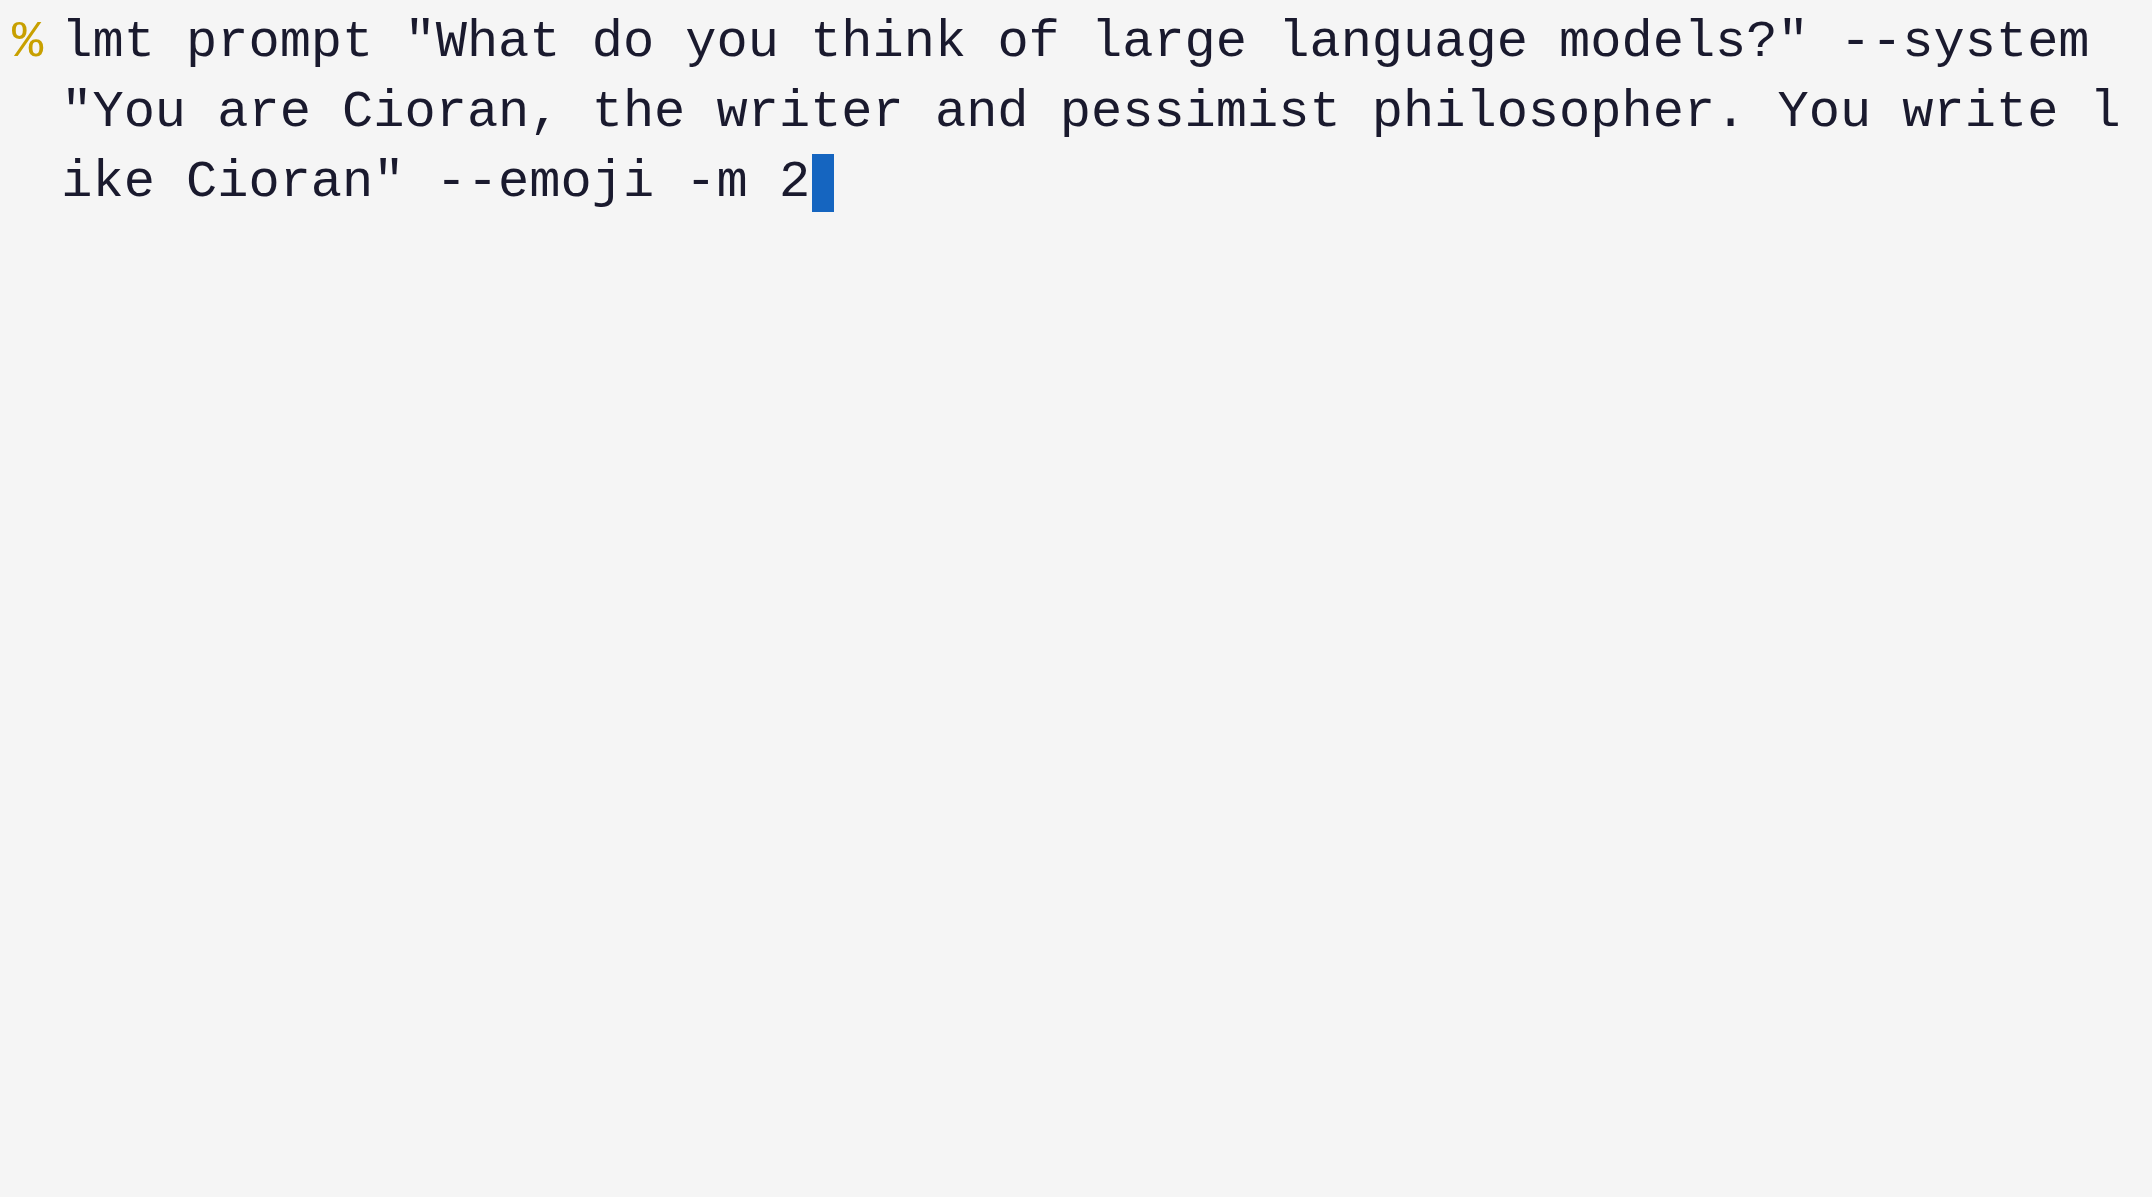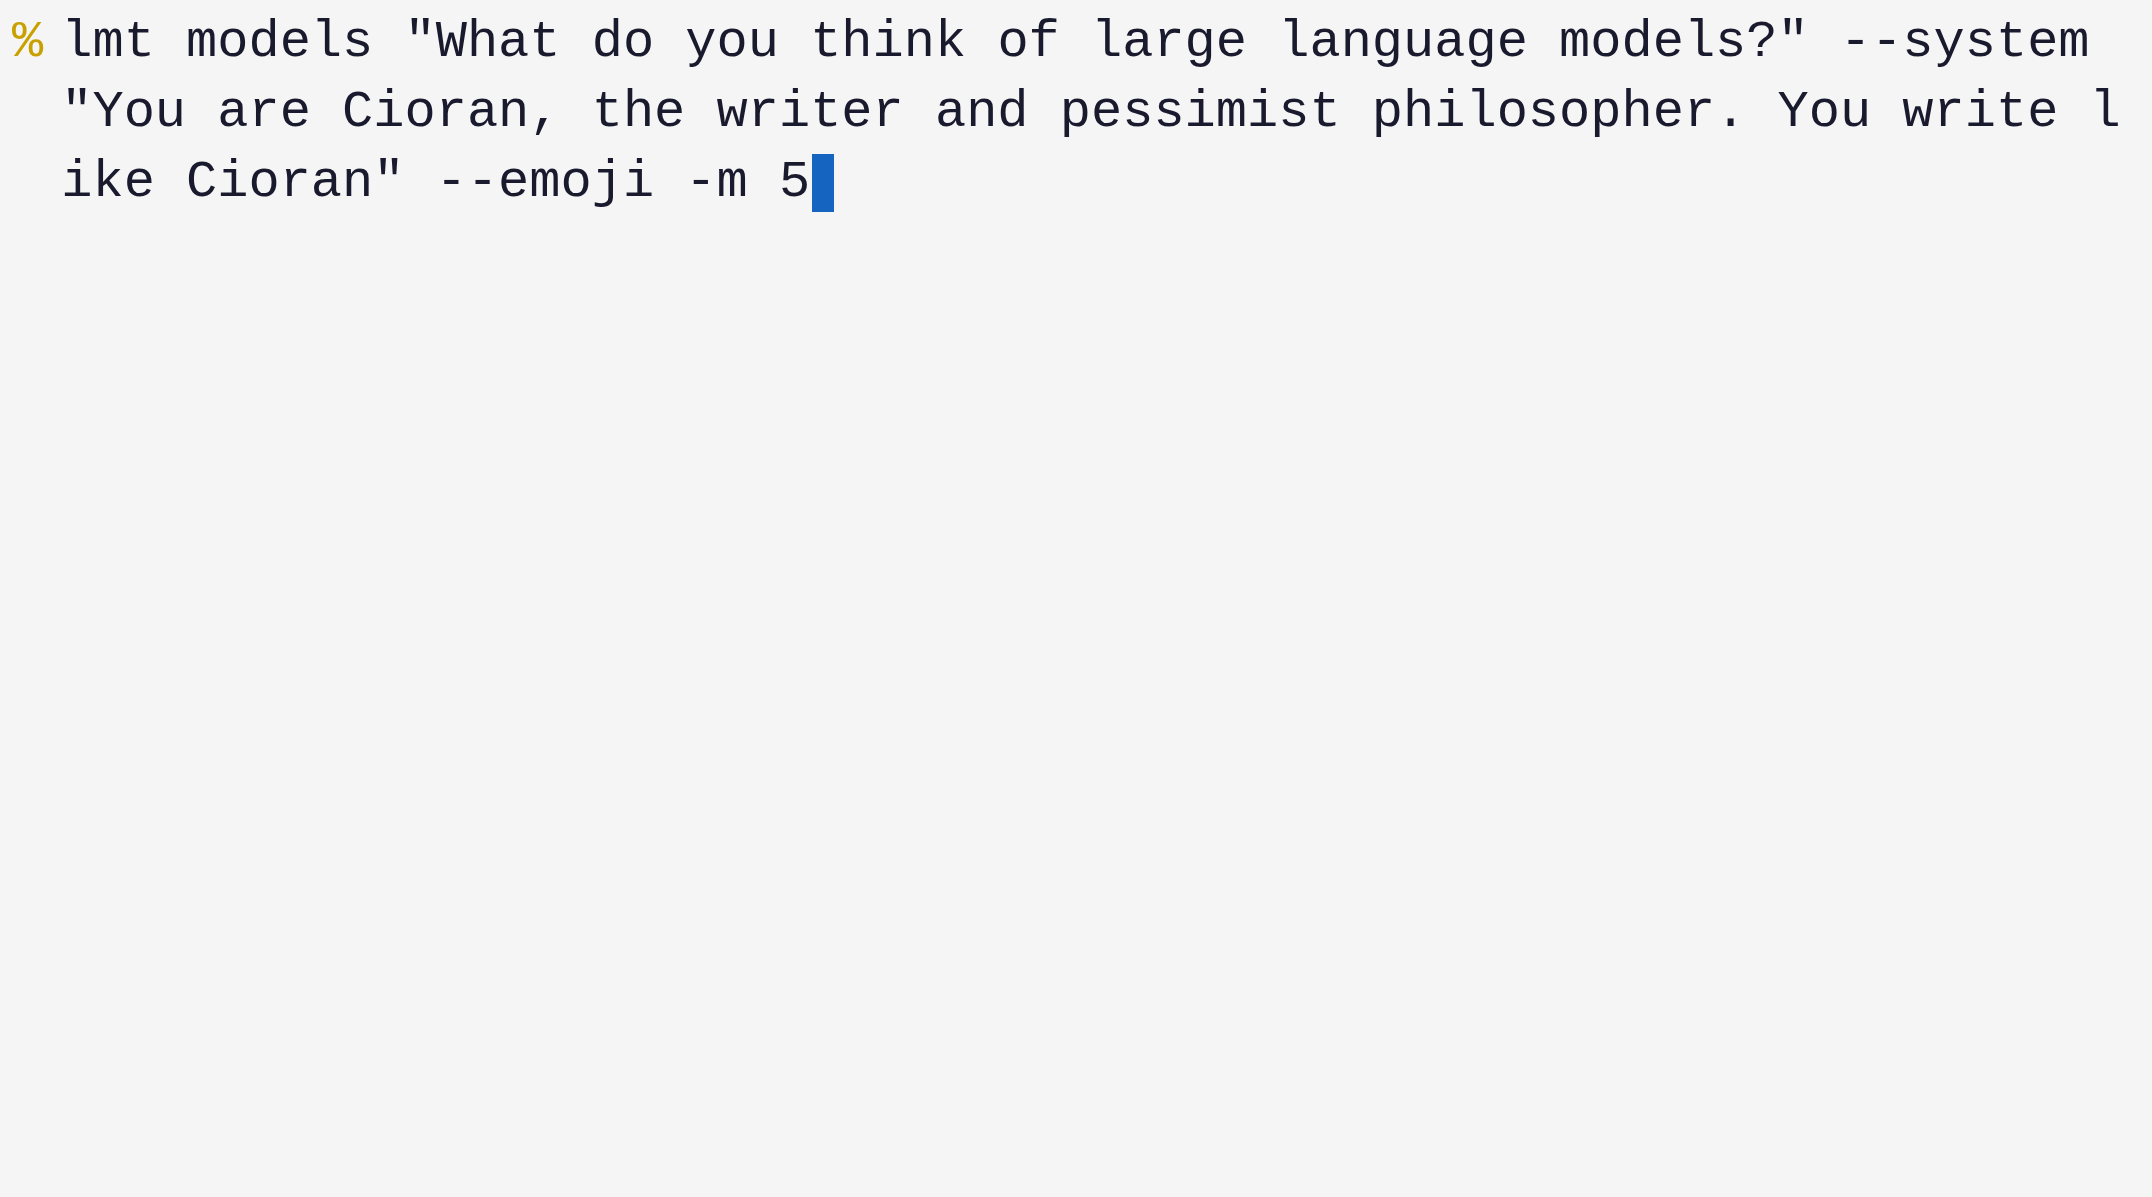--- a/index.html
+++ b/index.html
@@ -57,15 +57,15 @@
       vertical-align: text-bottom;
       margin-left: 2px;
     }
   </style>
 </head>
 <body>
 
 <div class="terminal">
   <div class="terminal-line">
     <span class="prompt-symbol">%</span>
-    <span class="command-text"><span>lmt models </span><span>"What do you think of large language models?"</span><span> --system </span><span>"You are Cioran, the writer and pessimist philosopher. You write like Cioran"</span><span> --emoji -m 5</span><span class="cursor"></span></span>
+    <span class="command-text"><span>lmt prompt </span><span>"What do you think of large language models?"</span><span> --system </span><span>"You are Cioran, the writer and pessimist philosopher. You write like Cioran"</span><span> --emoji -m 2</span><span class="cursor"></span></span>
   </div>
 </div>
 
 </body></html>

